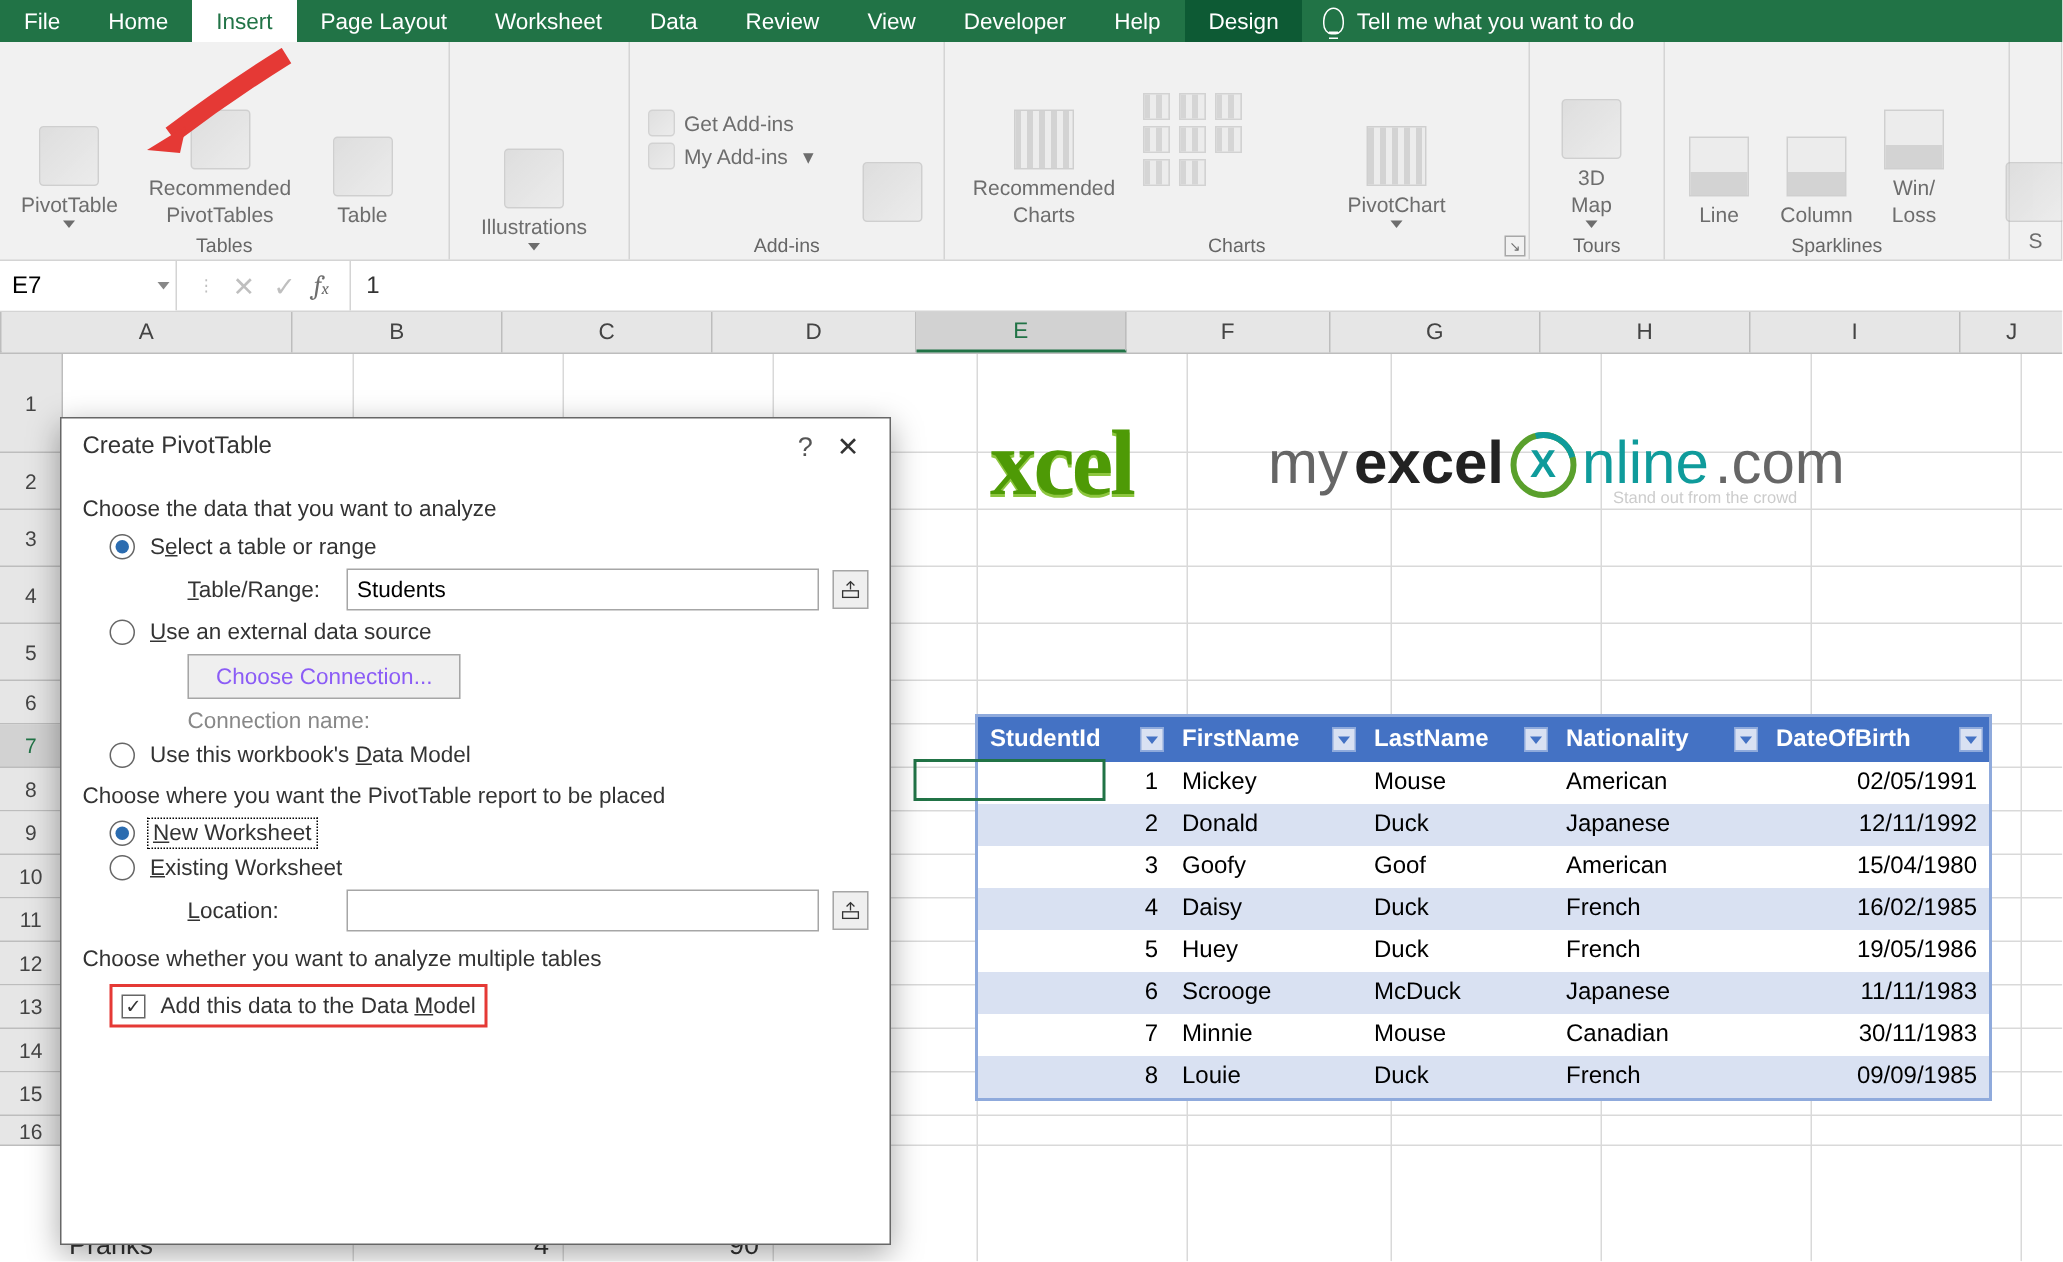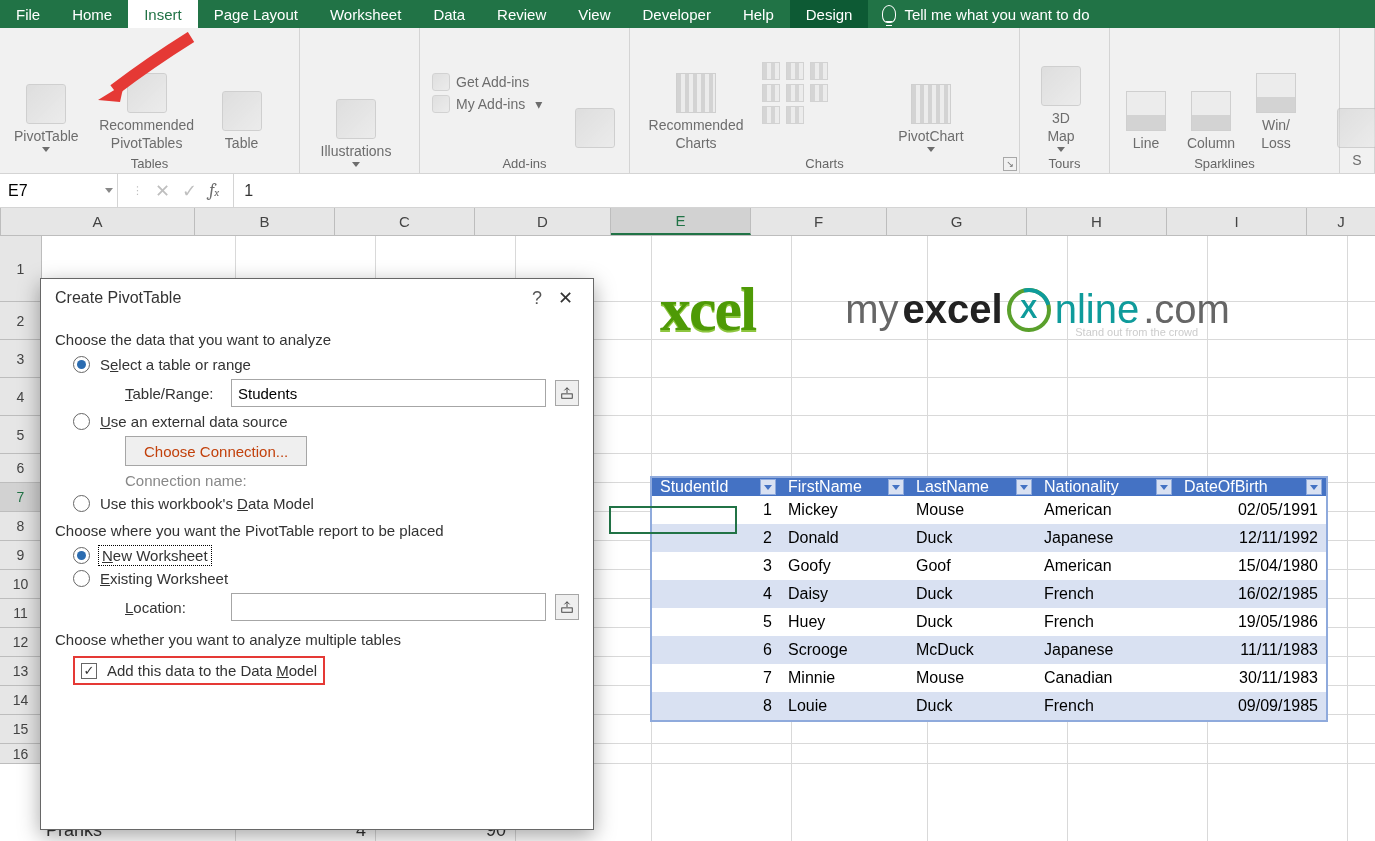--- a/index.html
+++ b/index.html
@@ -305,26 +305,26 @@
     position: absolute;
     left: 650px; top: 240px;
     border: 2px solid #8faadc;
   }
   .et-head, .et-row {
     display: flex;
   }
   .et-head div {
     background: #4472c4;
     color: #fff;
-    font-weight: 400;
+    font-weight: 700;
     font-size: 16px;
     display: flex;
     align-items: center;
     padding: 4px 8px;
-    height: 18px;
+    height: 30px;
     position: relative;
     text-align: right;
   }
   .et-row div {
     font-size: 16px;
     padding: 2px 8px;
     height: 28px;
     display: flex;
     align-items: center;
   }
@@ -815,21 +815,21 @@
             <path d="M8 2 L8 8 M5 5 L8 2 L11 5" fill="none" stroke="#333"></path>
           </svg>
       </span>
     </div>
 
     <div class="opt">
       <span class="radio"></span>
       <span><span class="u">U</span><span>s</span><span>e an external data source</span></span>
     </div>
     <div class="sub" style="margin-left:70px">
-      <button class="btn" style="min-width:170px;color:#c2410c" disabled="">Choose Connection...</button>
+      <button class="btn" style="min-width:170px;color:#8b5cf6" disabled="">Choose Connection...</button>
     </div>
     <div class="conn-name" style="margin-top:6px;margin-left:70px">Connection name:</div>
 
     <div class="opt">
       <span class="radio"></span>
       <span><span>Use this workbook's </span><span class="u">D</span><span>ata Model</span></span>
     </div>
 
     <div class="section-head">Choose where you want the PivotTable report to be placed</div>
 

